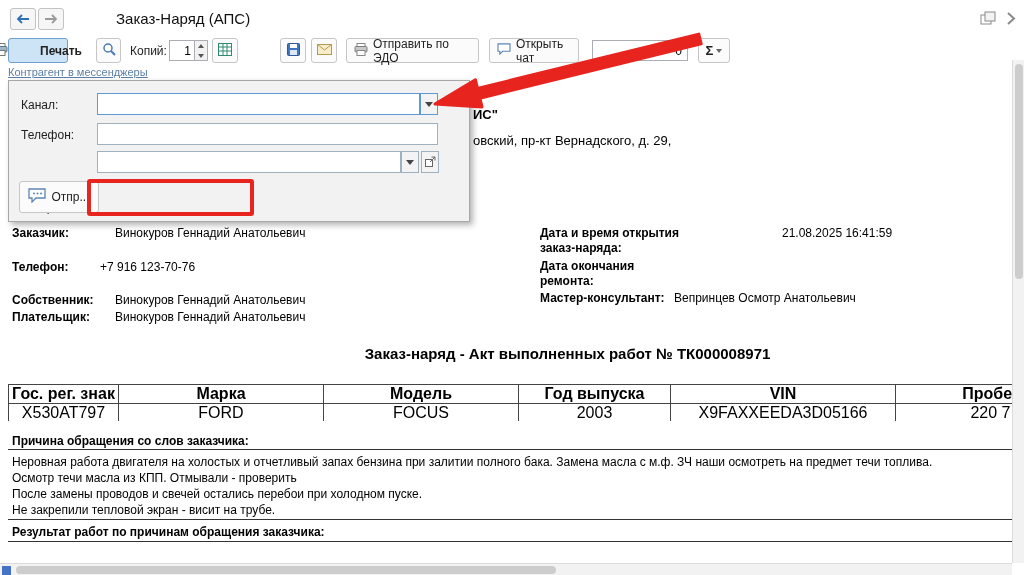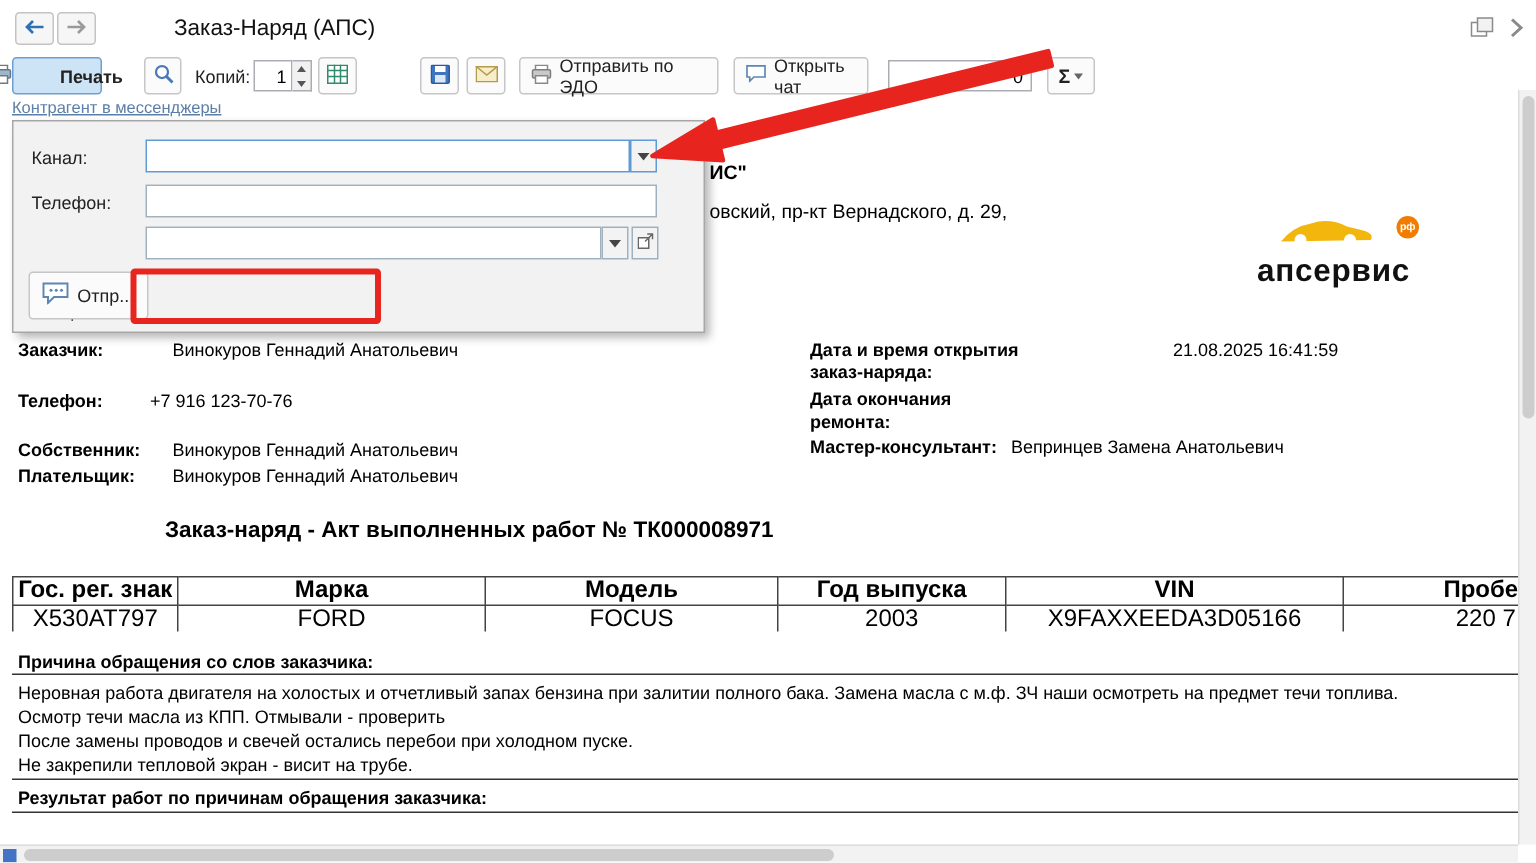--- a/index.html
+++ b/index.html
@@ -49,21 +49,21 @@
   .dropdown-item.selected { background:#1f6fc8; color:#fff; }
 
   
   .anno-rect { position:absolute; left:87px; top:179px; width:167px; height:37px;
                border:4px solid #e8241f; border-radius:3px; z-index:30; pointer-events:none; }
   .anno-arrow { position:absolute; left:415px; top:24px; z-index:30; pointer-events:none; }
 
   
   .doc-text { position:absolute; font-size:12px; color:#000; white-space:nowrap; }
   .doc-label { font-weight:bold; }
-  .doc-title { position:absolute; left:110px; top:345px; width:915px; text-align:left;
+  .doc-title { position:absolute; left:110px; top:345px; width:915px; text-align:center;
                font-weight:bold; font-size:15px; color:#000; }
   .hline { position:absolute; left:8px; width:1004px; height:0; border-top:1px solid #333; }
 
   .veh-clip { position:absolute; left:8px; top:384px; width:1004px; height:37px; overflow:hidden; }
   .veh-table { border-collapse:collapse; table-layout:fixed; width:1077px; }
   .veh-table td { border:1px solid #444; font-size:16px; text-align:center; height:18px;
                   padding:0 2px; overflow:hidden; white-space:nowrap; }
   .veh-table .hdr td { font-weight:bold; }
 
   
@@ -204,31 +204,20 @@
   <div class="tb-btn" style="left:698px; width:32px; gap:3px;">
     <span style="font-weight:bold; font-size:13px;">Σ</span>
     <span class="tri-down" style="border-top-color:#666; border-left-width:3px; border-right-width:3px; border-top-width:4px;"></span>
   </div>
 
   <div class="link">Контрагент в мессенджеры</div>
 
   <div class="doc-text doc-label" style="left:473px; top:107px; font-size:13px;">ИС"</div>
   <div class="doc-text" style="left:473px; top:133px; font-size:13px;">овский, пр-кт Вернадского, д. 29,</div>
 
-  <div class="logo">
-    <span style="display:block; margin-left:14px;">
-      <svg width="66" height="20" viewBox="0 0 66 20">
-          <path d="M2 17 Q10 7 22 5 Q34 1 46 7 L58 10 Q64 12 62 16 L2 17 Z" fill="#f2b60d"></path>
-          <circle cx="15" cy="16" r="4" fill="#fff"></circle>
-          <circle cx="48" cy="16" r="4" fill="#fff"></circle>
-        </svg>
-    </span>
-    <div class="logo-badge">рф</div>
-    <div class="logo-text">апсервис</div>
-  </div>
 
   <div class="doc-text doc-label" style="left:12px; top:226px;">Заказчик:</div>
   <div class="doc-text" style="left:115px; top:226px;">Винокуров Геннадий Анатольевич</div>
 
   <div class="doc-text doc-label" style="left:12px; top:260px;">Телефон:</div>
   <div class="doc-text" style="left:100px; top:260px;">+7 916 123-70-76</div>
 
   <div class="doc-text doc-label" style="left:12px; top:293px;">Собственник:</div>
   <div class="doc-text" style="left:115px; top:293px;">Винокуров Геннадий Анатольевич</div>
 
@@ -236,21 +225,21 @@
   <div class="doc-text" style="left:115px; top:310px;">Винокуров Геннадий Анатольевич</div>
 
   <div class="doc-text doc-label" style="left:540px; top:226px;">Дата и время открытия</div>
   <div class="doc-text doc-label" style="left:540px; top:241px;">заказ-наряда:</div>
   <div class="doc-text" style="left:782px; top:226px;">21.08.2025 16:41:59</div>
 
   <div class="doc-text doc-label" style="left:540px; top:259px;">Дата окончания</div>
   <div class="doc-text doc-label" style="left:540px; top:274px;">ремонта:</div>
 
   <div class="doc-text doc-label" style="left:540px; top:291px;">Мастер-консультант:</div>
-  <div class="doc-text" style="left:674px; top:291px;">Вепринцев Замена Анатольевич</div>
+  <div class="doc-text" style="left:674px; top:291px;">Вепринцев Осмотр Анатольевич</div>
 
   <div class="doc-title">Заказ-наряд - Акт выполненных работ № ТК000008971</div>
 
   <div class="veh-clip">
     <table class="veh-table">
       <colgroup>
           <col style="width:110px">
           <col style="width:205px">
           <col style="width:195px">
           <col style="width:152px">

